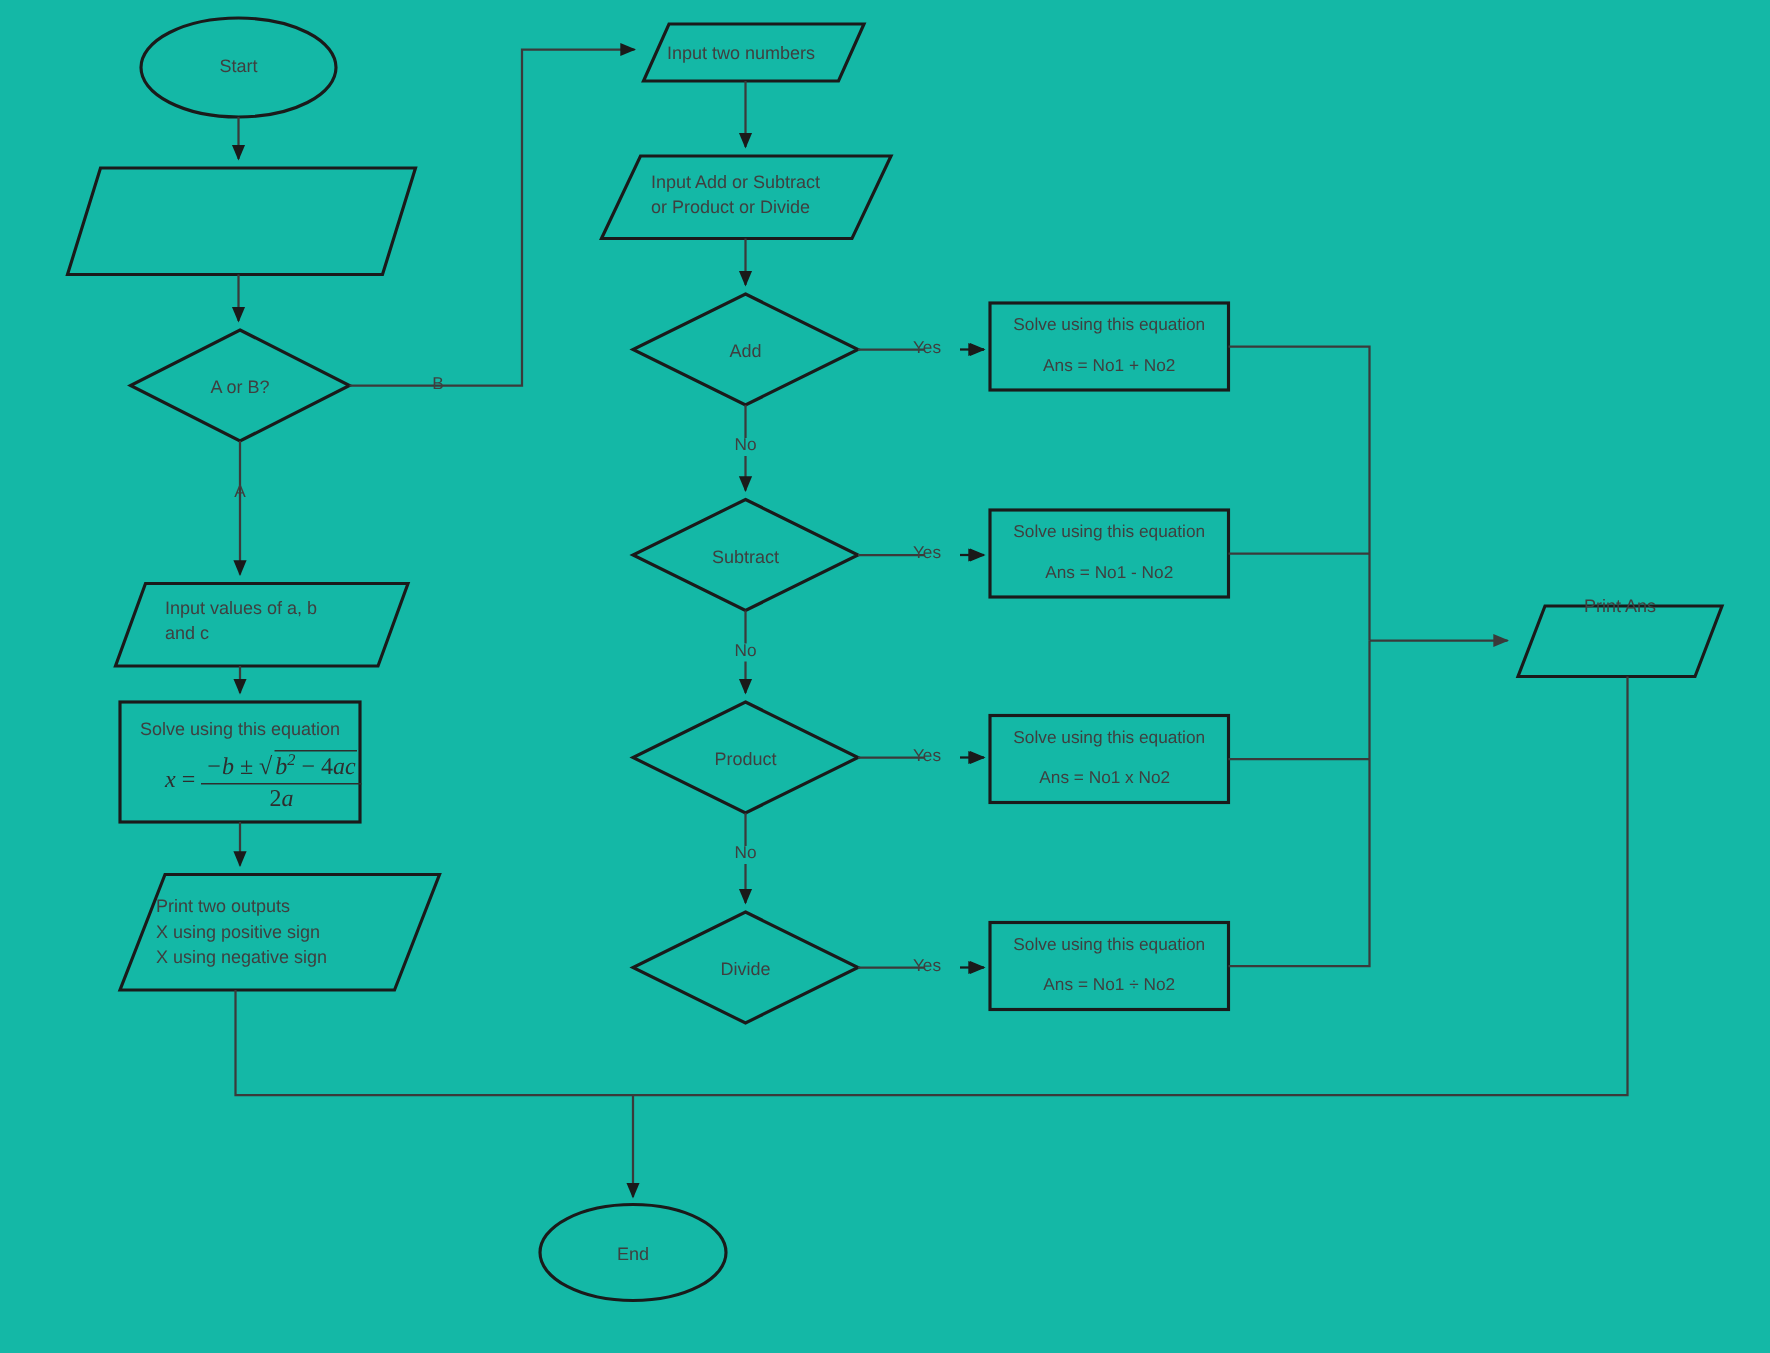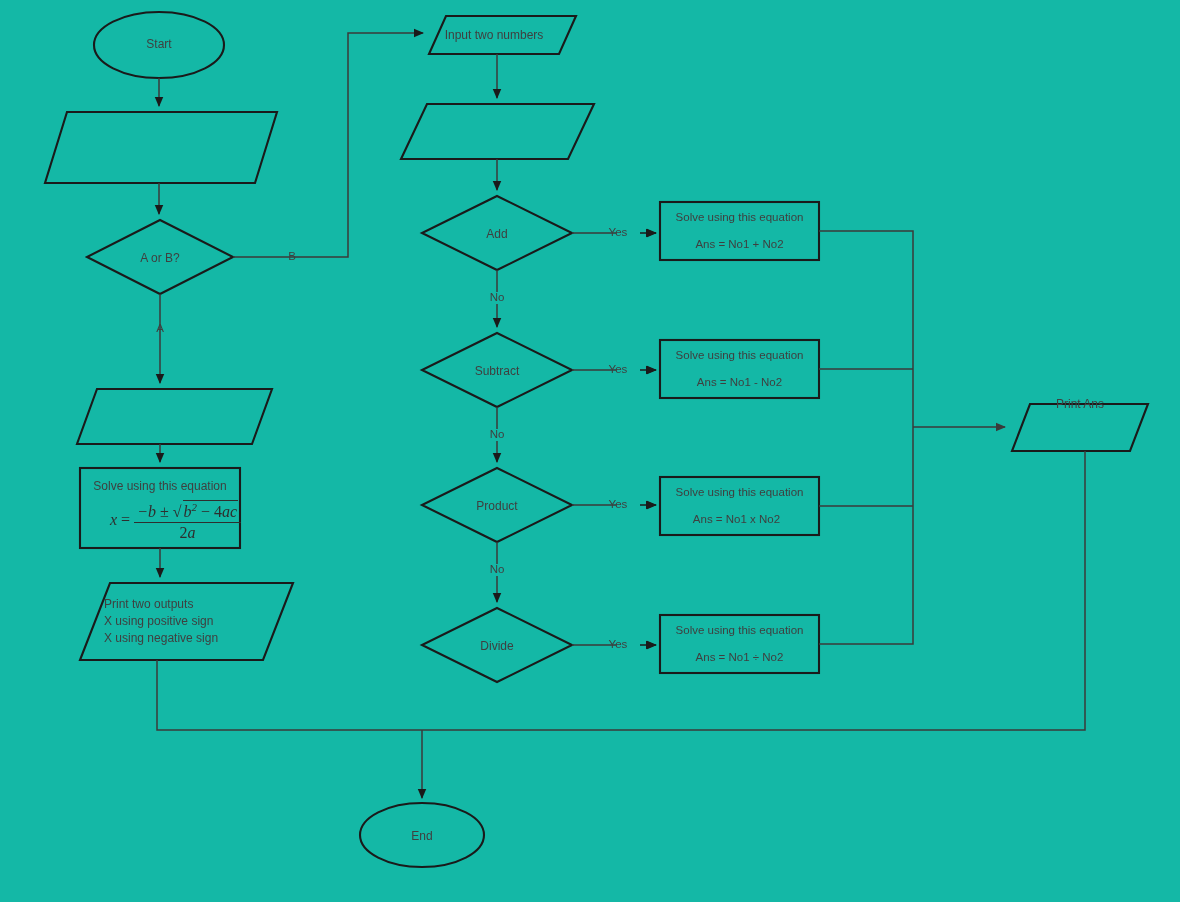--- a/index.html
+++ b/index.html
@@ -162,36 +162,40 @@
       <path d="M 640 505 L 656 505" marker-end="url(#arrowDark)"></path>
       <path d="M 640 645 L 656 645" marker-end="url(#arrowDark)"></path>
     </g>
   </svg>
 
   <div class="shape-text t-center" style="left:99px; top:36px; width:120px; font-size:12px;">Start</div>
 
 
   <div class="shape-text t-center" style="left:110px; top:250px; width:100px; font-size:12px;">A or B?</div>
 
+  <div class="shape-text t-left" style="left:110px; top:397px; width:150px; font-size:12px;">Input values of a, b
+and c</div>
 
   <div class="shape-text t-center" style="left:85px; top:478px; width:150px; font-size:12px;">Solve using this equation</div>
 
   <div class="formula" style="left:110px; top:500px; font-size:16px;">
     <span class="var">x</span>&nbsp;=&nbsp;<span class="frac">
       <span class="num"><span class="var">−b</span> ± √<span class="radic"><span class="var">b</span><sup class="exp">2</sup> − 4<span class="var">ac</span></span></span>
       <span class="den">2<span class="var">a</span></span>
     </span>
   </div>
 
   <div class="shape-text t-left" style="left:104px; top:596px; width:180px; font-size:12px;">Print two outputs
 X using positive sign
 X using negative sign</div>
 
   <div class="shape-text t-center" style="left:429px; top:27px; width:130px; font-size:12px;">Input two numbers</div>
 
+  <div class="shape-text t-left" style="left:434px; top:113px; width:160px; font-size:12px;">Input Add or Subtract
+or Product or Divide</div>
 
   <div class="shape-text t-center" style="left:447px; top:226px; width:100px; font-size:12px;">Add</div>
 
   <div class="shape-text t-center" style="left:447px; top:363px; width:100px; font-size:12px;">Subtract</div>
 
   <div class="shape-text t-center" style="left:447px; top:498px; width:100px; font-size:12px;">Product</div>
 
   <div class="shape-text t-center" style="left:447px; top:638px; width:100px; font-size:12px;">Divide</div>
 
   <div class="shape-text t-center" style="left:660px; top:209px; width:159px; font-size:11.5px;">Solve using this equation</div>

